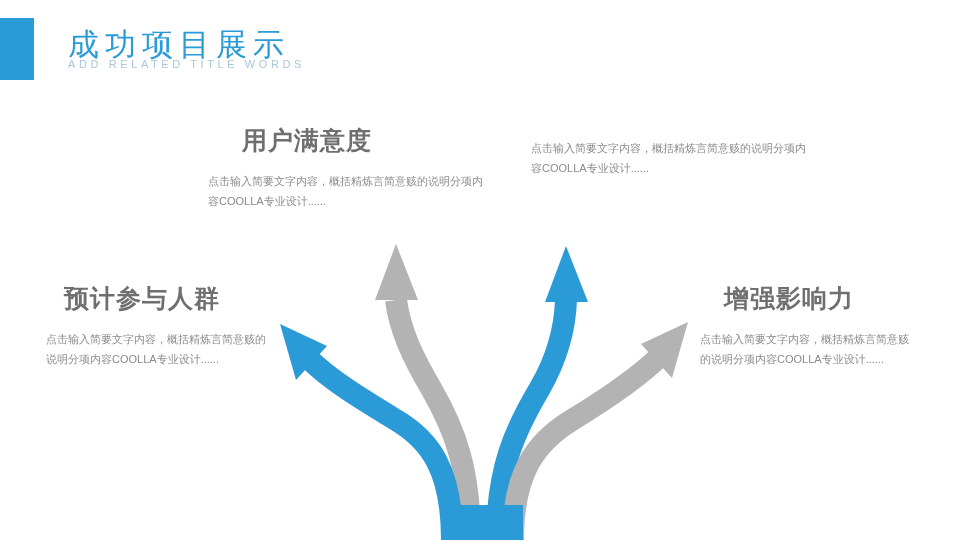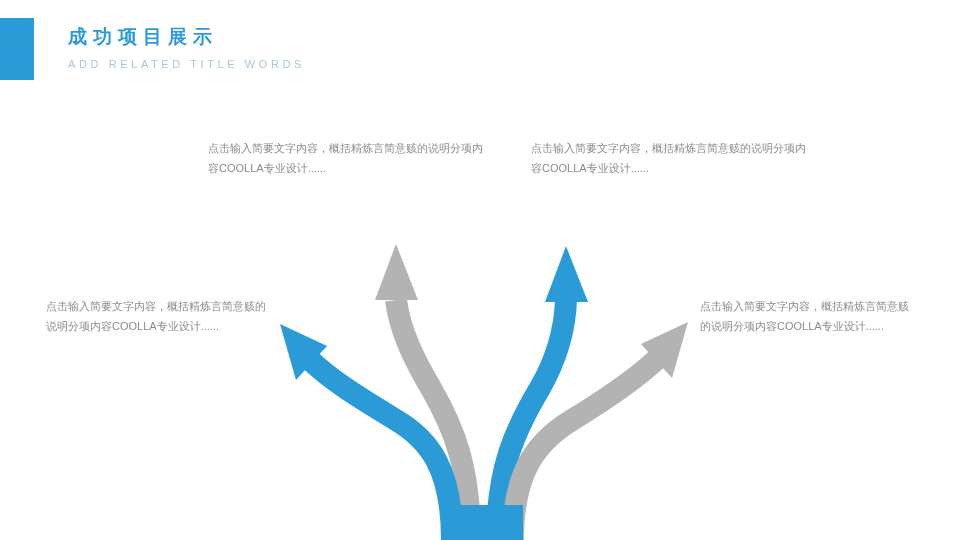--- a/index.html
+++ b/index.html
@@ -28,22 +28,22 @@
     left: 0;
     top: 0;
     width: 34px;
     height: 62px;
     background: #2b9bd8;
   }
   #header-title {
     position: absolute;
     left: 68px;
     top: 6px;
-    font-size: 19px;
-    font-weight: bold;
+    font-size: 31px;
+    font-weight: normal;
     color: #2b9bd8;
     letter-spacing: 6px;
     white-space: nowrap;
   }
   #header-subtitle {
     position: absolute;
     left: 68px;
     top: 40px;
     font-size: 11px;
     color: #a9c7d8;
@@ -167,26 +167,29 @@
              C 608 398, 638 378, 660 356" fill="none" stroke="#b3b3b3" stroke-width="22" stroke-linecap="butt"></path>
     <polygon points="688,322 672,378 641,344" fill="#b3b3b3"></polygon>
   </g>
 
   <g>
     <rect x="441" y="505" width="82" height="40" fill="#2b9bd8"></rect>
   </g>
 </svg>
 
 <div class="block" id="block-satisfaction">
+  <div class="block-title">用户满意度</div>
   <div class="block-body">点击输入简要文字内容，概括精炼言简意赅的说明分项内容COOLLA专业设计......</div>
 </div>
 
 <div class="block" id="block-revenue">
   <div class="block-body">点击输入简要文字内容，概括精炼言简意赅的说明分项内容COOLLA专业设计......</div>
 </div>
 
 <div class="block" id="block-crowd">
+  <div class="block-title">预计参与人群</div>
   <div class="block-body">点击输入简要文字内容，概括精炼言简意赅的说明分项内容COOLLA专业设计......</div>
 </div>
 
 <div class="block" id="block-influence">
+  <div class="block-title">增强影响力</div>
   <div class="block-body">点击输入简要文字内容，概括精炼言简意赅的说明分项内容COOLLA专业设计......</div>
 </div>
 
 </body></html>

